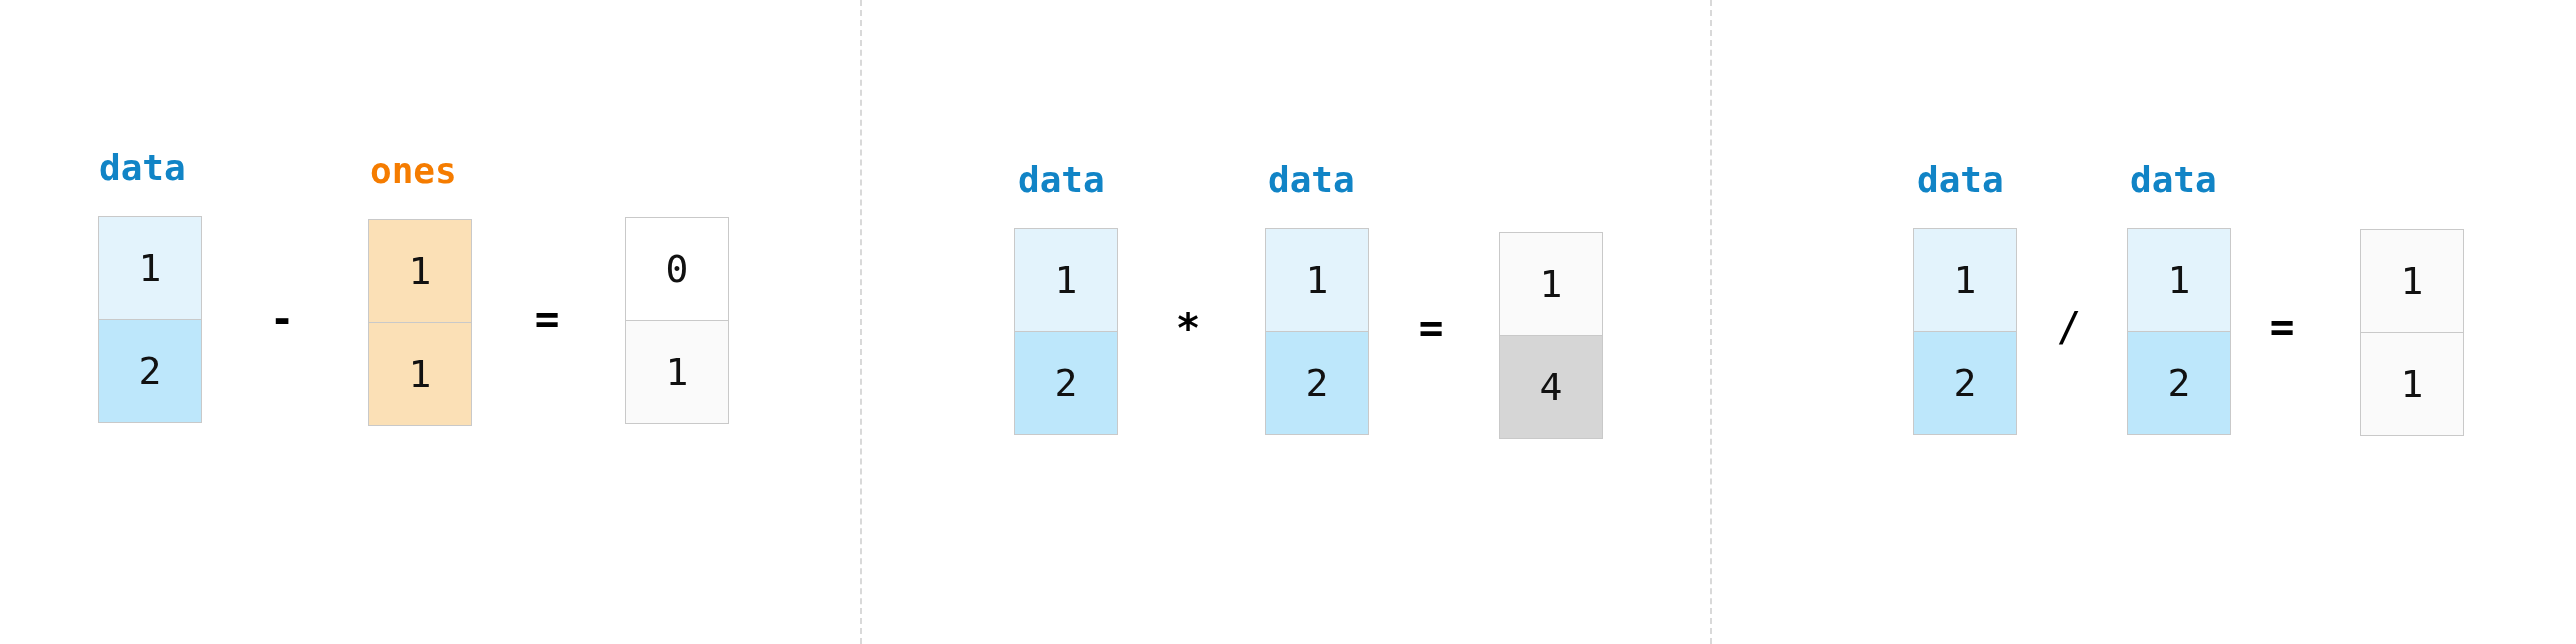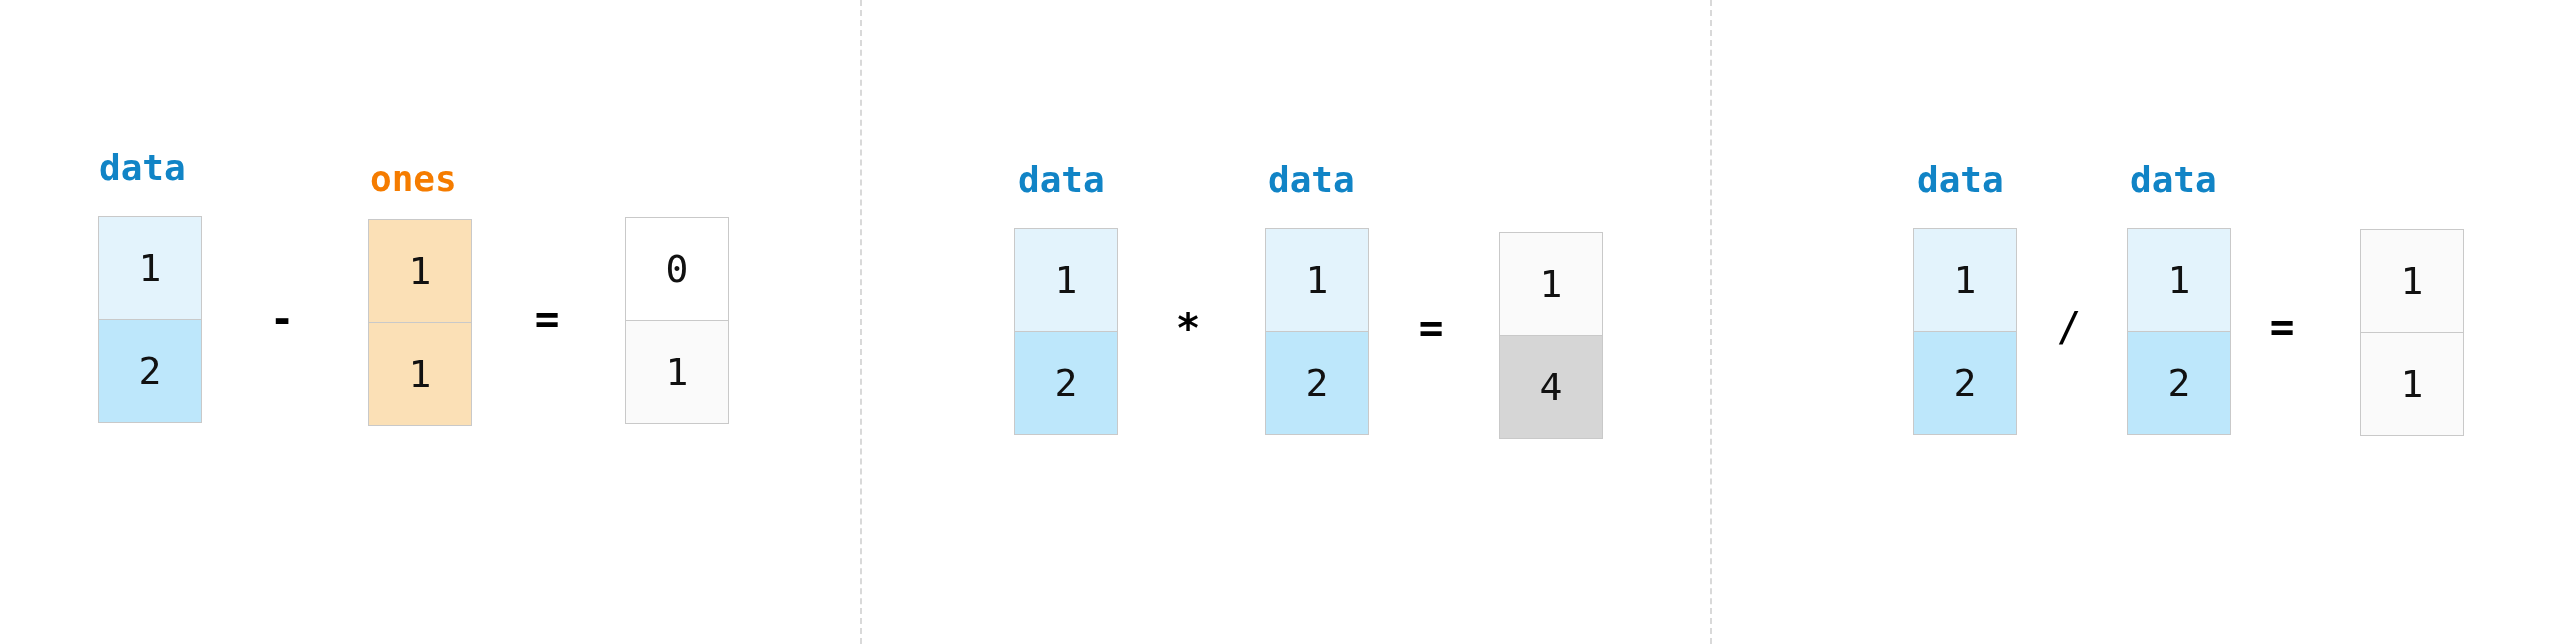--- a/index.html
+++ b/index.html
@@ -50,21 +50,21 @@
   .arr-label {
     position: absolute;
     font-family: "DejaVu Sans Mono", "Liberation Mono", monospace;
     font-weight: bold;
     font-size: 36px;
     line-height: 1;
     white-space: nowrap;
     text-align: center;
   }
   .lbl-data { color: #1184c6; }
-  .lbl-ones { color: #f57c00; margin-top: 8px; }
+  .lbl-ones { color: #f57c00; }
 
   .op {
     position: absolute;
     font-family: "DejaVu Sans Mono", "Liberation Mono", monospace;
     font-size: 41px;
     font-weight: bold;
     color: #000000;
     line-height: 1;
     text-align: center;
     white-space: nowrap;

